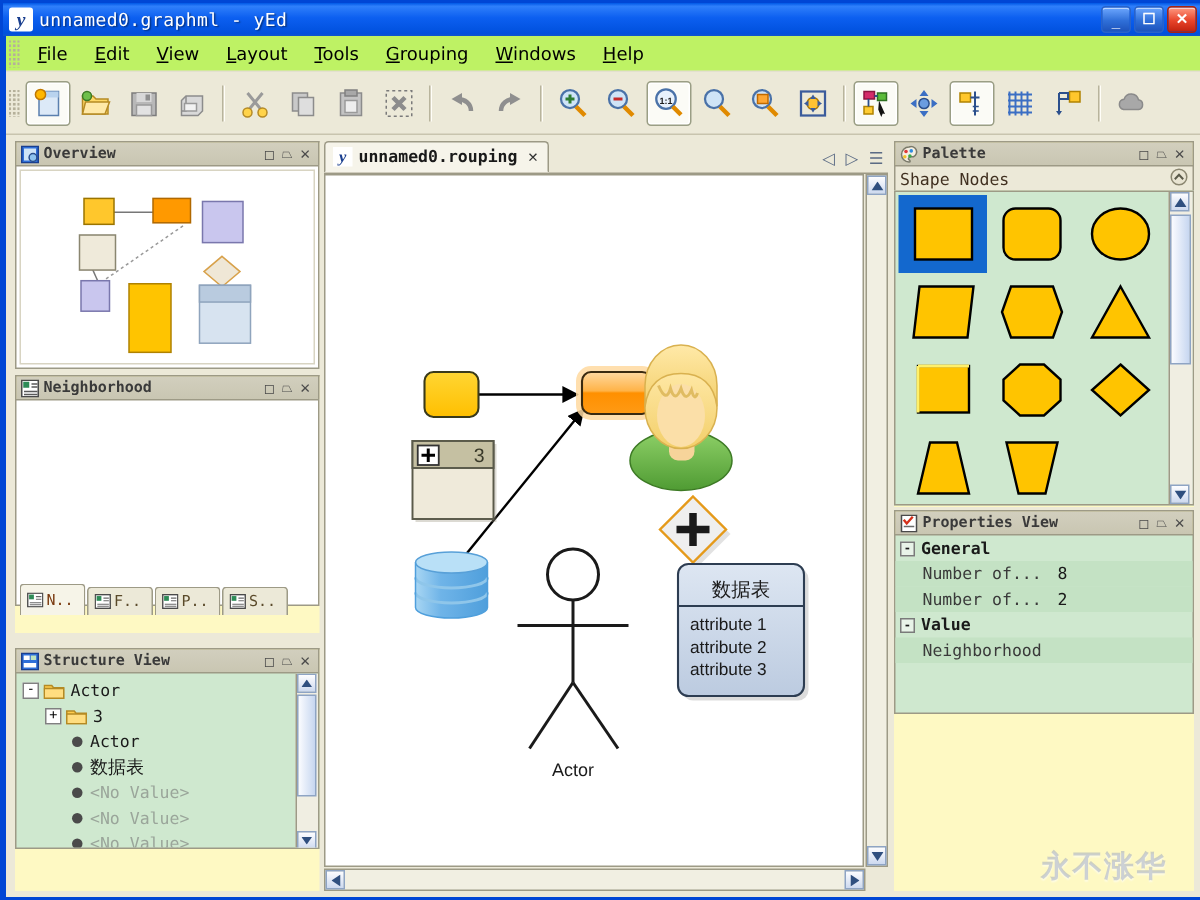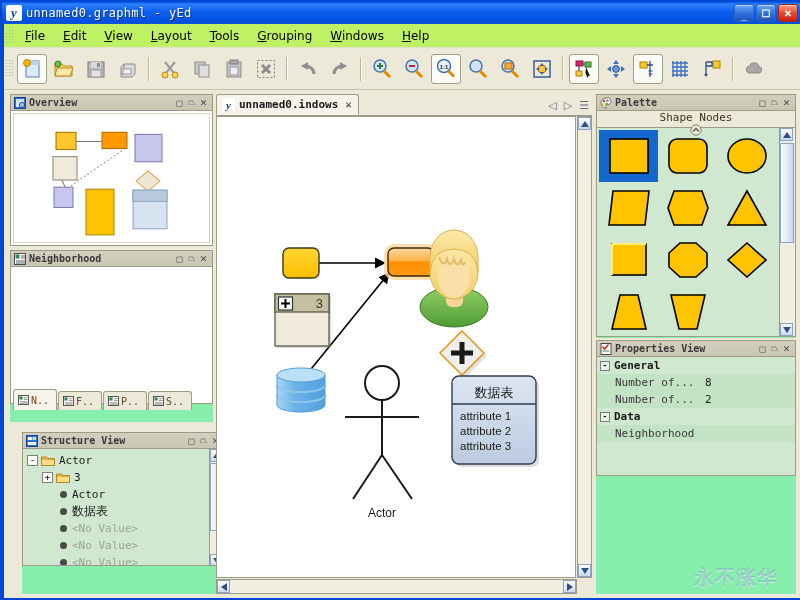--- a/index.html
+++ b/index.html
@@ -76,21 +76,21 @@
   .tool.pressed { border:1px solid #9a9e85; background:#fbfbf6;
                   box-shadow:inset 0 0 0 1px #fff; }
   .tool svg { display:block; }
   .tsep { width:2px; height:24px; margin:0 4px;
           border-left:1px solid #b8b49c; border-right:1px solid #fffef8; }
 
   
   #body { position:absolute; left:2px; top:88px; width:796px; height:508px;
           background:#ece9d8; }
 
-  .panel { position:absolute; background:#86efac; }
+  .panel { position:absolute; background:#fef9c3; }
   .panel-head {
     height:16px; display:flex; align-items:center;
     background:linear-gradient(to bottom,#d2cfbe,#c9c6b2);
     padding:0 2px; border:1px solid #9d9a86; border-bottom:none;
   }
   .panel-head .ph-icon { width:12px; height:12px; margin:0 3px 0 1px; flex:none; }
   .panel-head .ph-title {
     flex:1; font-family:"DejaVu Sans Mono", monospace;
     font-size:10px; color:#3a3a3a; font-weight:bold; letter-spacing:0px;
     white-space:nowrap; overflow:hidden;
@@ -114,21 +114,21 @@
     height:19px; min-width:44px; display:flex; align-items:center; gap:2px;
     padding:0 4px; background:#ece9d8;
     border:1px solid #9d9a86; border-bottom:none;
     border-radius:3px 3px 0 0;
     font-family:"DejaVu Sans Mono", monospace; font-size:10px; color:#5a4a2a;
   }
   .nbtab.active { background:#f6f4e8; height:21px; color:#7a3a10; }
   .mini-ic { width:11px; height:10px; flex:none; }
 
   
-  #p-structure { left:18px; top:342px; width:203px; height:162px; }
+  #p-structure { left:6px; top:342px; width:203px; height:162px; }
   #sv-search { height:22px; background:#ece9d8; display:flex; align-items:center;
                gap:4px; padding:0 4px; border:1px solid #9d9a86; border-bottom:none; }
   #sv-search .lbl { font-family:"DejaVu Sans Mono", monospace; font-size:11px; color:#403020; }
   #sv-input { width:48px; height:16px; background:#fff; border:1px solid #7f9db9; }
   #sv-combo { flex:1; height:17px; background:#cfe8cf; border:1px solid #7f9db9;
               display:flex; align-items:center; position:relative; }
   #sv-combo .cv { flex:1; padding-left:3px; font-family:"DejaVu Sans Mono", monospace;
                   font-size:11px; color:#222; }
   #sv-combo .arrow { width:15px; height:15px; margin-right:1px;
     background:linear-gradient(to bottom,#f2f7ff,#bcd2ee);
@@ -174,21 +174,21 @@
              background:#f1efe2; border:1px solid #9d9a86; }
   .sbtn { position:absolute; width:13px; height:13px;
     background:linear-gradient(to bottom,#fdfdff,#cdd9ef);
     border:1px solid #8ea4c4; display:flex; align-items:center;
     justify-content:center; color:#2f4f7f; font-size:8px; }
 
   
   #p-palette { position:absolute; left:592px; top:4px; width:200px; height:244px; }
   #pal-head2 { height:17px; background:#ece9d8; border:1px solid #9d9a86;
                border-bottom:none; display:flex; align-items:center; padding:0 3px;
-               font-family:"DejaVu Sans Mono", monospace; font-size:11px; color:#403020;flex-direction:column; }
+               font-family:"DejaVu Sans Mono", monospace; font-size:11px; color:#403020; }
   #pal-body { height:210px; background:#cfe8cf; border:1px solid #9d9a86;
               display:flex; }
   #pal-grid { flex:1; display:grid; grid-template-columns:repeat(3,1fr);
               grid-auto-rows:52px; padding:2px; }
   .pcell { display:flex; align-items:center; justify-content:center; }
   .pcell.sel { background:#1368ce; }
   #p-props { position:absolute; left:592px; top:250px; width:200px; height:254px; }
   #props-body { height:120px; background:#cfe8cf; border:1px solid #9d9a86;
                 padding:0; }
   .prow { display:flex; align-items:center; height:17px;
@@ -568,21 +568,21 @@
               </svg>
           </div>
         </div>
       </div>
     </div>
 
     <div id="editor">
       <div id="ed-tabs">
         <div class="edtab">
           <span class="yicon">y</span>
-          <span>unnamed0.indows</span>
+          <span>unnamed0.rouping</span>
           <span class="xc">✕</span>
         </div>
         <div id="ed-tabbtns">
           <span>◁</span>
           <span>▷</span>
           <span>☰</span>
         </div>
       </div>
 
       <div id="canvas-wrap">
@@ -842,21 +842,21 @@
         <div class="prow alt">
           <span class="pk">Number of...</span>
           <span class="pv">8</span>
         </div>
         <div class="prow alt">
           <span class="pk">Number of...</span>
           <span class="pv">2</span>
         </div>
         <div class="prow sect">
           <span class="pexp">-</span>
-          <span>Data</span>
+          <span>Value</span>
         </div>
         <div class="prow alt">
           <span class="pk">Neighborhood</span>
           <span class="pv"></span>
         </div>
       </div>
     </div>
 
   </div>
 

